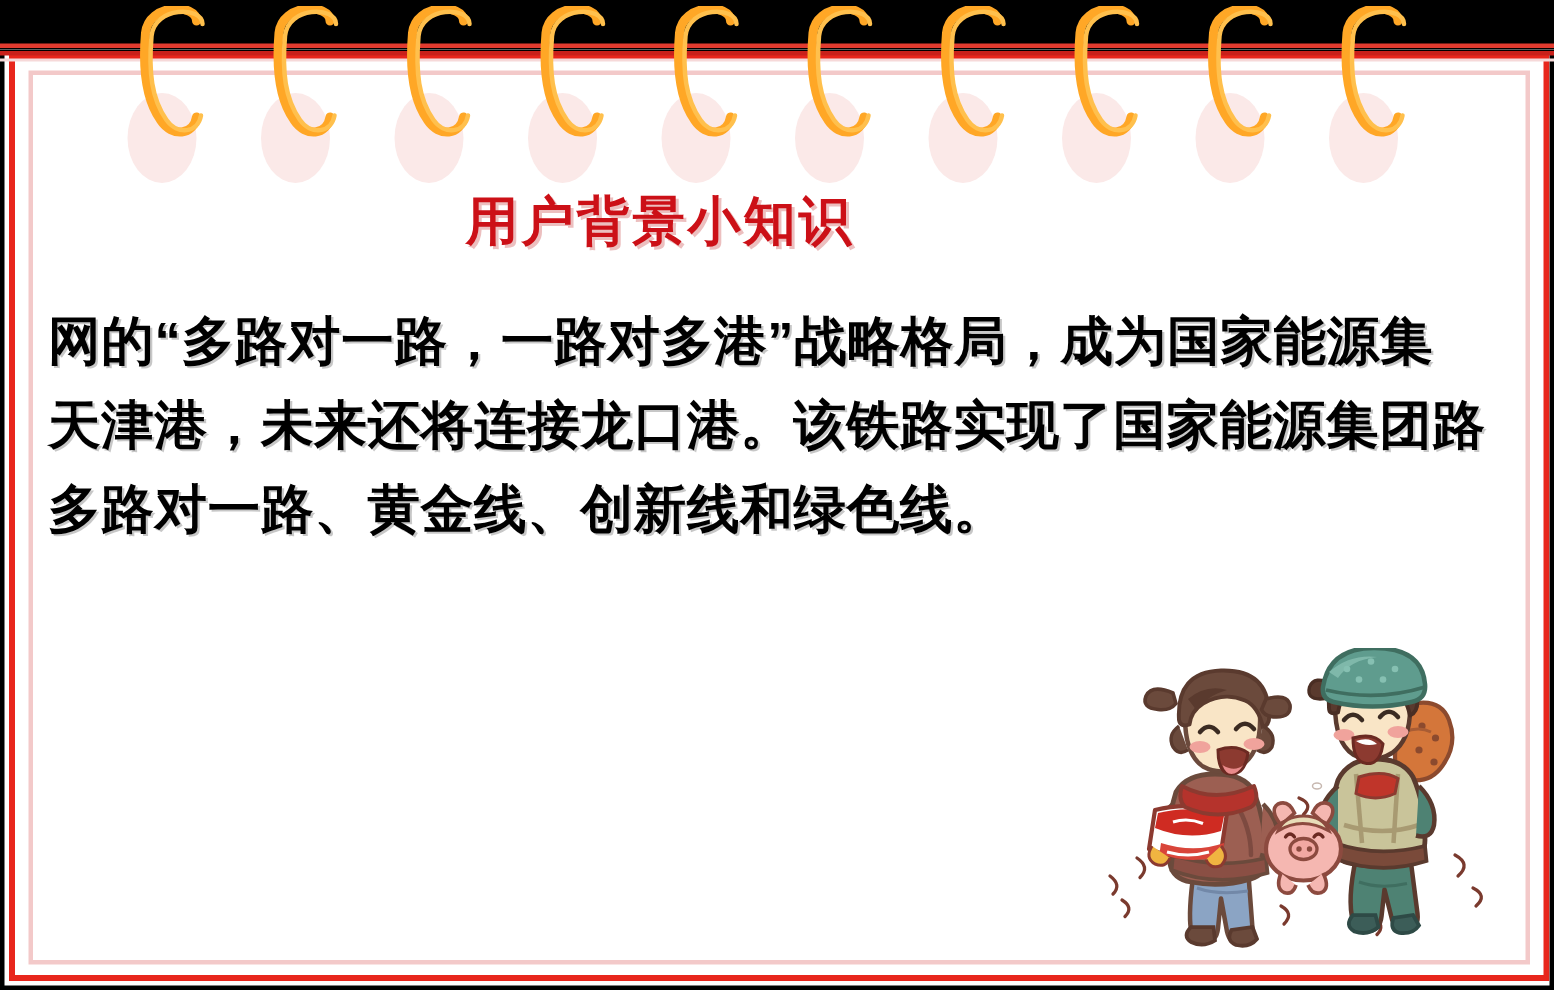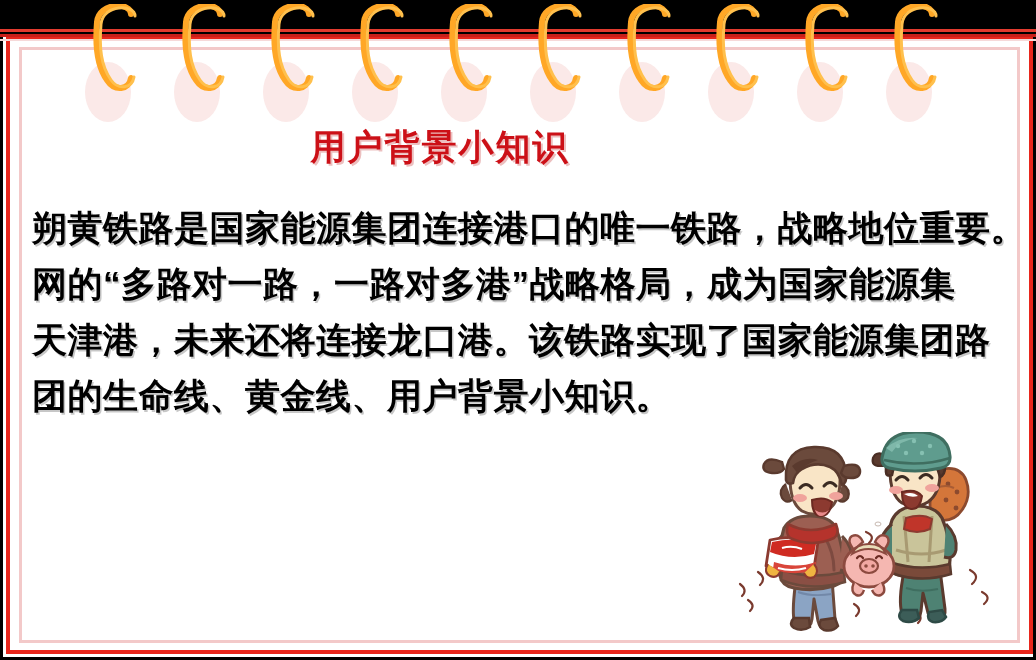--- a/index.html
+++ b/index.html
@@ -213,24 +213,23 @@
       <div class="ring-shadow" style="left: 886px; top: 62px; background: rgb(251, 233, 232);"></div>
       <div class="ring" style="left: 892px; top: 4px;"><svg viewBox="0 0 52 96" width="52" height="96" xmlns="http://www.w3.org/2000/svg">
           <path d="M40 10 C 40 -2, 8 -2, 6 18 C 4 42, 6 62, 16 76 C 24 88, 38 86, 40 74" fill="none" stroke="#ffa726" stroke-width="6" stroke-linecap="round"></path>
           <path d="M44 12 C 44 0, 12 0, 10 20 C 8 44, 10 62, 20 76 C 27 86, 41 85, 43 73" fill="none" stroke="#ffc04d" stroke-width="3" stroke-linecap="round"></path>
         </svg></div>
     </div>
 
   <div class="title">用户背景小知识</div>
 
   <div class="body-text">
-    <div class="body-line">朔黄铁路是国家能源集团连接港口的唯一铁路，战略地位重要。</div>
     <div class="body-line">网的“多路对一路，一路对多港”战略格局，成为国家能源集</div>
     <div class="body-line">天津港，未来还将连接龙口港。该铁路实现了国家能源集团路</div>
-    <div class="body-line">团的生命线、黄金线、用户背景小知识。</div>
+    <div class="body-line">多路对一路、黄金线、创新线和绿色线。</div>
   </div>
 
   <div class="illustration">
     <svg viewBox="0 0 300 200" width="300" height="200" xmlns="http://www.w3.org/2000/svg">
 
       <g stroke="#7a3a2e" stroke-width="2.2" fill="none" stroke-linecap="round">
         <path d="M14 152 q8 6 2 12"></path>
         <path d="M22 168 q8 5 2 11"></path>
         <path d="M32 140 q9 6 2 13"></path>
         <path d="M128 172 q9 5 2 12"></path>

